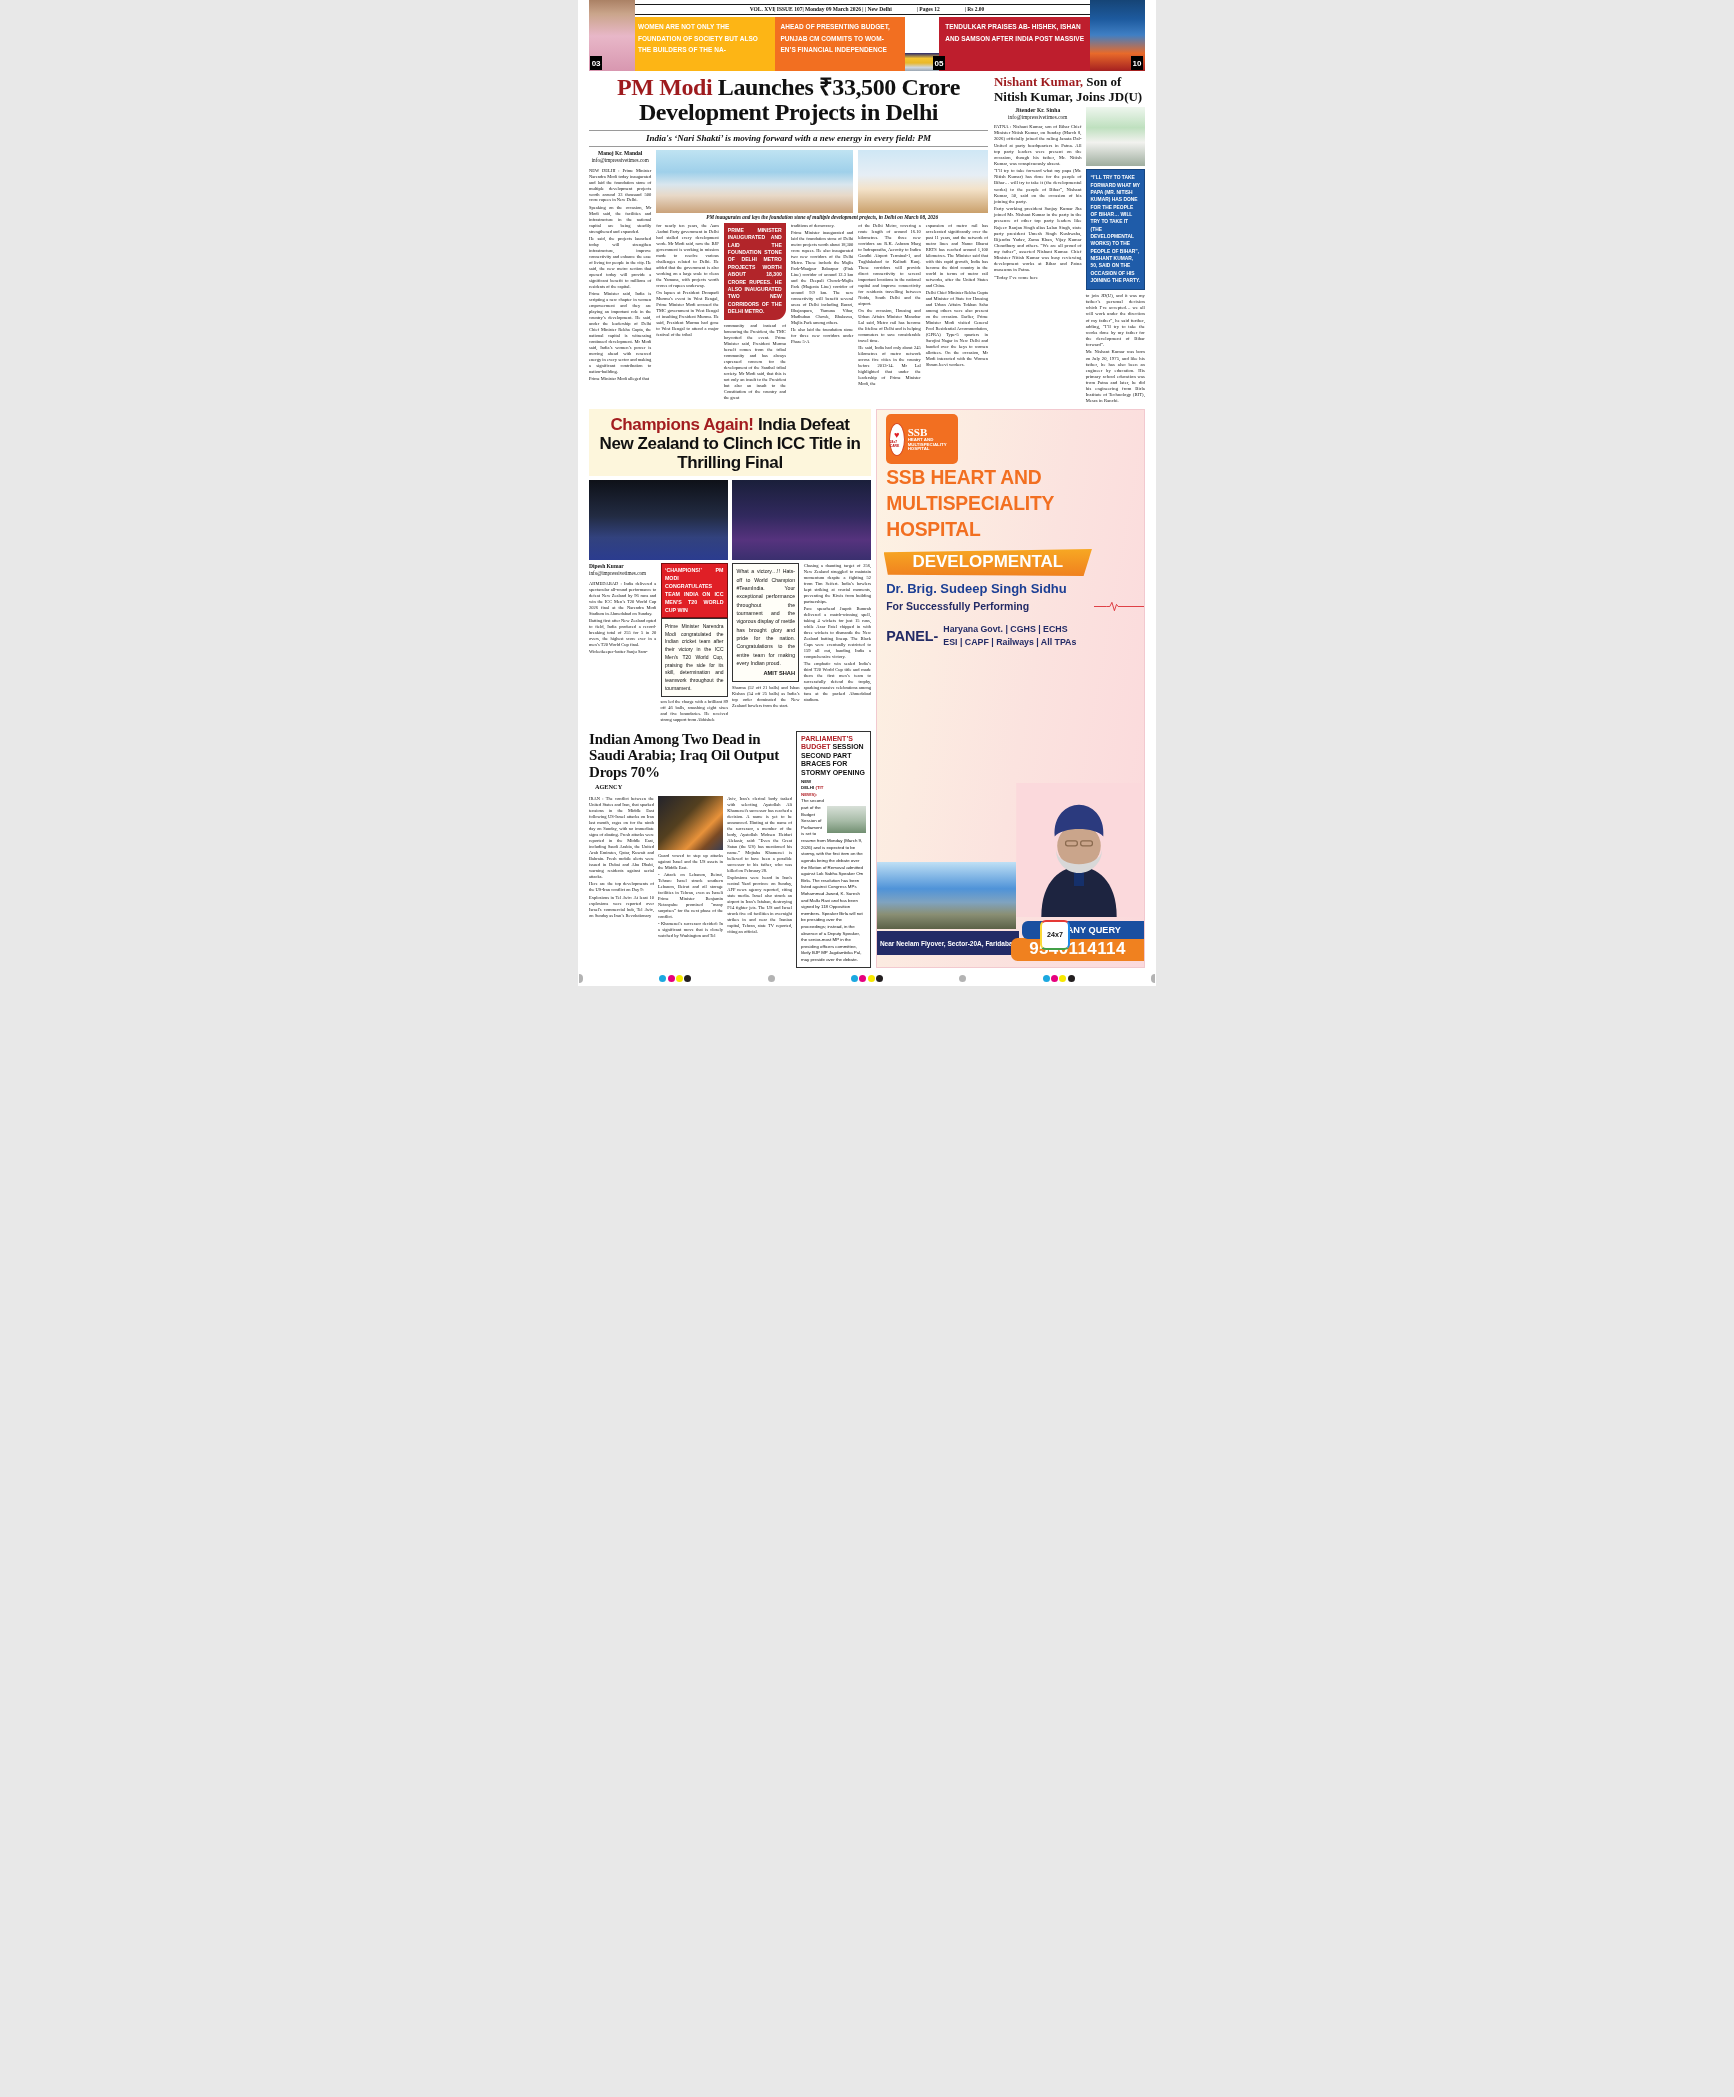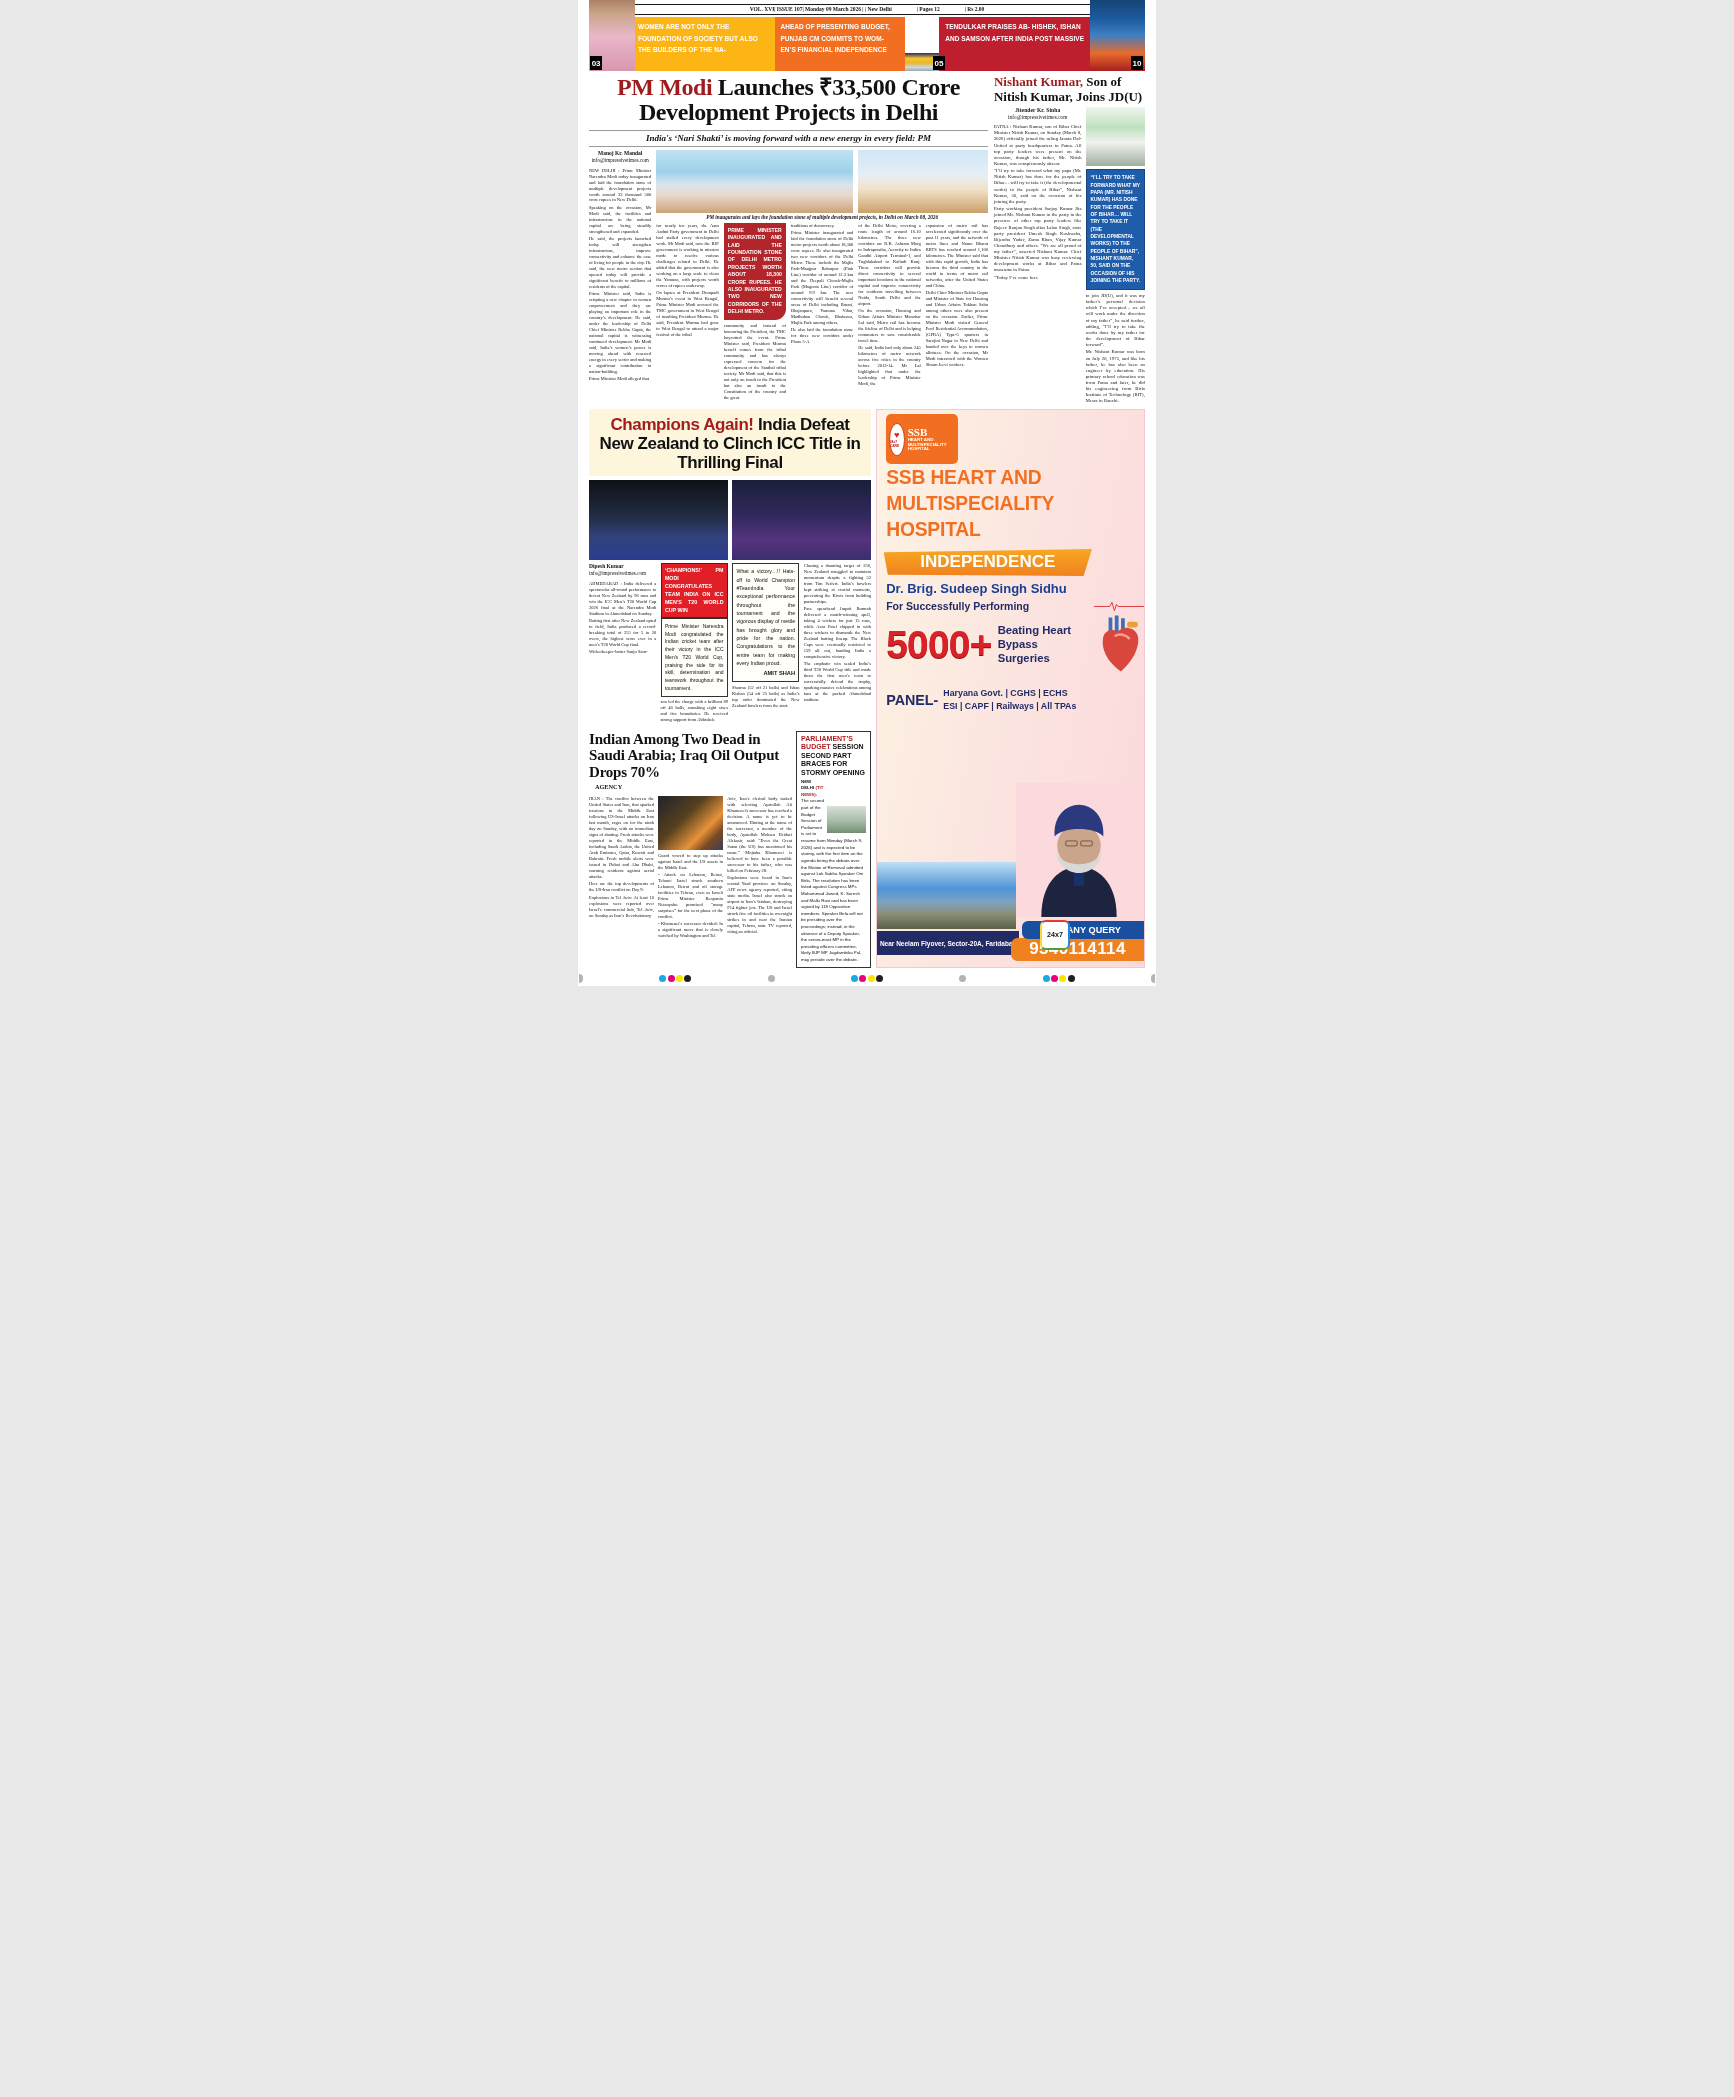--- a/index.html
+++ b/index.html
@@ -343,43 +343,30 @@
           <div class="small">HEART AND MULTISPECIALITY HOSPITAL</div>
         </div>
       </div>
 
       <div class="ad-title">
         <div>SSB HEART AND</div>
         <div>MULTISPECIALITY</div>
         <div>HOSPITAL</div>
       </div>
 
-      <div class="ad-ribbon">INDEPENDENCE</div>
+      <div class="ad-ribbon">DEVELOPMENTAL</div>
       <div class="ad-doctor-name">Dr. Brig. Sudeep Singh Sidhu</div>
 
       <div class="ad-perform">
         <span>For Successfully Performing</span>
         <svg width="50" height="11" viewBox="0 0 120 26">
           <polyline points="0,13 30,13 38,13 43,3 49,23 54,8 58,13 120,13" fill="none" stroke="#D92128" stroke-width="2"></polyline>
         </svg>
       </div>
 
-      <div class="ad-5000-row">
-        <span class="ad-5000">5000+</span>
-        <span class="ad-surgeries">
-          <div>Beating Heart</div>
-          <div>Bypass Surgeries</div>
-        </span>
-        <svg width="46" height="63" viewBox="0 0 110 150">
-          <path d="M30 10 L30 45 M45 5 L45 45 M60 12 L60 45" stroke="#3f6fb5" stroke-width="9" fill="none"></path>
-          <path d="M55 140 C20 115 8 85 12 60 C15 42 32 35 48 44 C60 30 85 32 94 50 C102 68 95 105 55 140 Z" fill="#d8463c"></path>
-          <path d="M40 55 C50 48 68 50 76 62" stroke="#f2a08c" stroke-width="6" fill="none"></path>
-          <rect x="70" y="20" width="26" height="14" rx="6" fill="#e8a13a"></rect>
-        </svg>
-      </div>
 
       <div class="ad-panel">
         <span class="plabel">PANEL-</span>
         <span class="plist">
           <div>Haryana Govt. |  CGHS | ECHS</div>
           <div>ESI | CAPF | Railways | All TPAs</div>
         </span>
       </div>
 
       <svg class="doctor-photo" viewBox="0 0 300 320">

